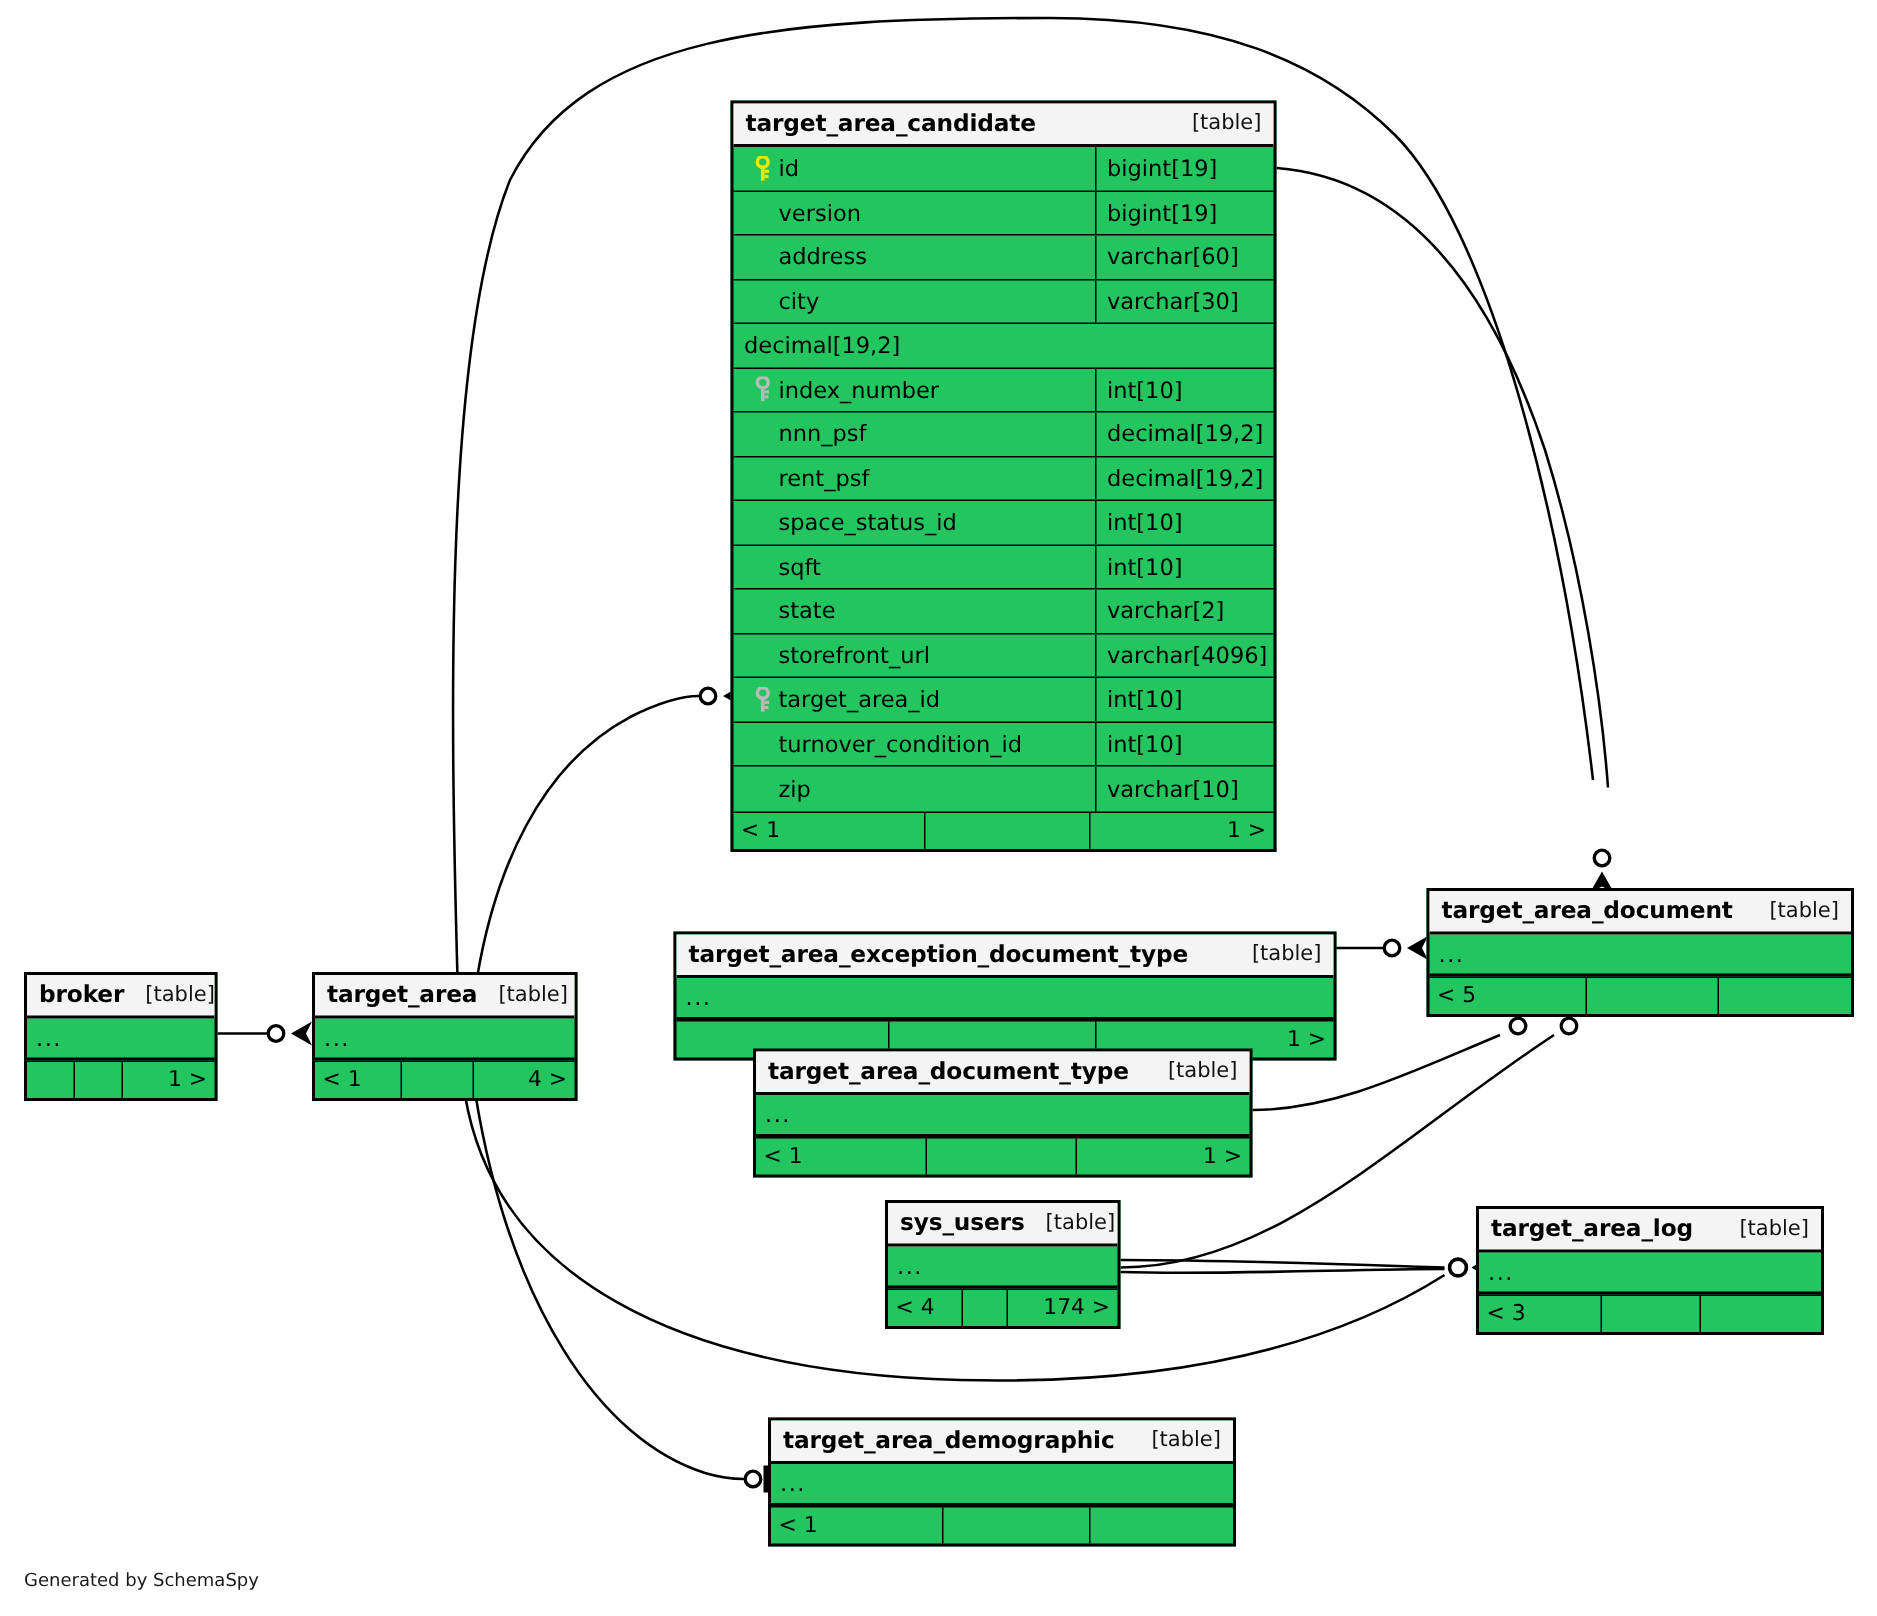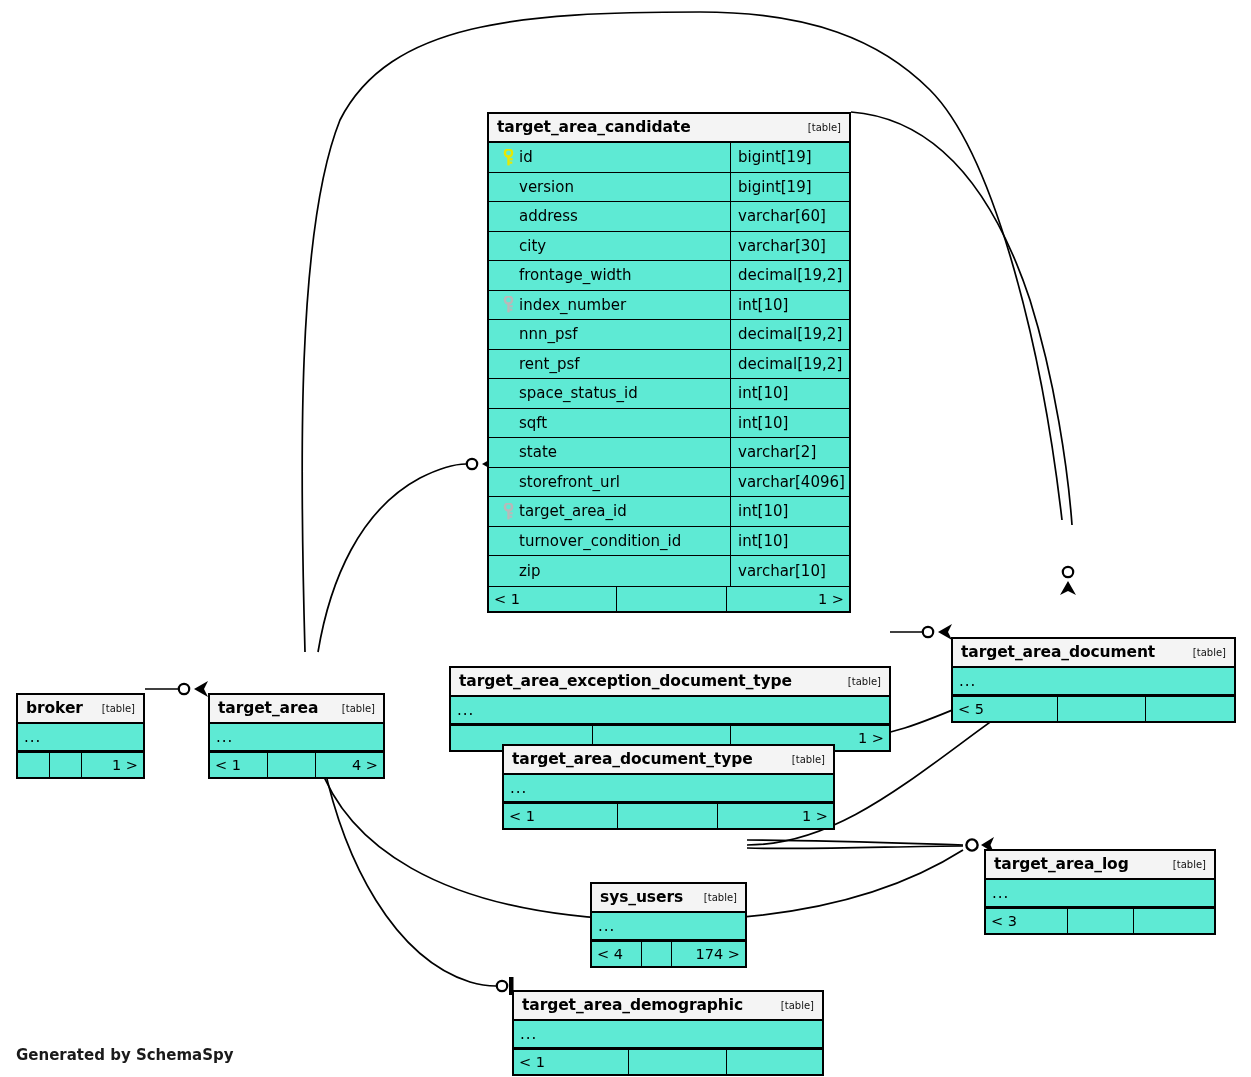--- a/index.html
+++ b/index.html
@@ -18,44 +18,43 @@
     position: absolute;
     left: 0;
     top: 0;
     width: 1251px;
     height: 1077px;
     pointer-events: none;
   }
   .table-node {
     position: absolute;
     border: 2px solid #000000;
-    background: #5eead4;
+    background: #22c55e;
     box-sizing: border-box;
     font-size: 15px;
     color: #000000;
-    margin-top: 45px;
   }
   .tbl-title {
     display: flex;
     align-items: center;
     justify-content: space-between;
     background: #f4f4f4;
     border-bottom: 2px solid #000000;
     padding: 4px 8px 5px 8px;
     box-sizing: border-box;
     height: 29px;
     white-space: nowrap;
   }
   .tbl-name {
     font-weight: bold;
     font-size: 15.5px;
     letter-spacing: -0.1px;
   }
   .tbl-kind {
-    font-size: 10px;
+    font-size: 14px;
     color: #111111;
     padding-left: 14px;
   }
   .col-row {
     display: flex;
     height: 29.5px;
     border-bottom: 1px solid #000000;
     box-sizing: border-box;
     align-items: flex-start;
   }
@@ -114,23 +113,22 @@
     padding: 0 5px;
   }
   .foot-cell:last-child { border-right: none; }
   .foot-left { justify-content: flex-start; }
   .foot-mid { justify-content: center; }
   .foot-right { justify-content: flex-end; }
   .credit {
     position: absolute;
     left: 16px;
     top: 1046px;
-    font-size: 15px;
+    font-size: 12px;
     color: #1a1a1a;
-    font-weight: bold;
   }
   .tbl-candidate .col-type { width: 118px; }
 </style>
 </head>
 <body>
 
 <svg id="edges" viewBox="0 0 1251 1077" width="1251" height="1077">
   <defs>
     <g id="crowsfoot-left">
       <circle cx="0" cy="0" r="5.2" fill="#ffffff" stroke="#000" stroke-width="2.2"></circle>
@@ -240,24 +238,20 @@
         <div class="col-type">varchar[60]</div>
       </div>
       <div class="col-row">
         <div class="col-name">
           <span class="keyslot"></span>
           <span>city</span>
         </div>
         <div class="col-type">varchar[30]</div>
       </div>
       <div class="col-row">
-        <div class="col-name">
-          <span class="keyslot"></span>
-          <span>frontage_width</span>
-        </div>
         <div class="col-type">decimal[19,2]</div>
       </div>
       <div class="col-row">
         <div class="col-name">
           <span class="keyslot">
             <svg class="key-icon" width="11" height="17" viewBox="0 0 11 17">
               <circle cx="5.5" cy="4" r="3.6" fill="none" stroke="#b9b9b9" stroke-width="2.4"></circle>
               <rect x="4.3" y="6.4" width="2.4" height="10" fill="#b9b9b9"></rect>
               <rect x="6.7" y="9.2" width="3" height="2.1" fill="#b9b9b9"></rect>
               <rect x="6.7" y="12.6" width="2.6" height="2.1" fill="#b9b9b9"></rect>
@@ -377,21 +371,21 @@
     <span class="tbl-kind">[table]</span>
   </div>
   <div class="ellipsis-row">...</div>
   <div class="foot-row">
     <div class="foot-cell foot-left" style="width:114px">&lt; 1</div>
     <div class="foot-cell foot-mid" style="width:100px"></div>
     <div class="foot-cell foot-right" style="flex:1 1 auto">1 &gt;</div>
   </div>
 </div>
 
-<div class="table-node" style="left:590px; top:837px; width:157px;">
+<div class="table-node" style="left:590px; top:800px; width:157px;">
   <div class="tbl-title">
     <span class="tbl-name">sys_users</span>
     <span class="tbl-kind">[table]</span>
   </div>
   <div class="ellipsis-row">...</div>
   <div class="foot-row">
     <div class="foot-cell foot-left" style="width:50px">&lt; 4</div>
     <div class="foot-cell foot-mid" style="width:30px"></div>
     <div class="foot-cell foot-right" style="flex:1 1 auto">174 &gt;</div>
   </div>

